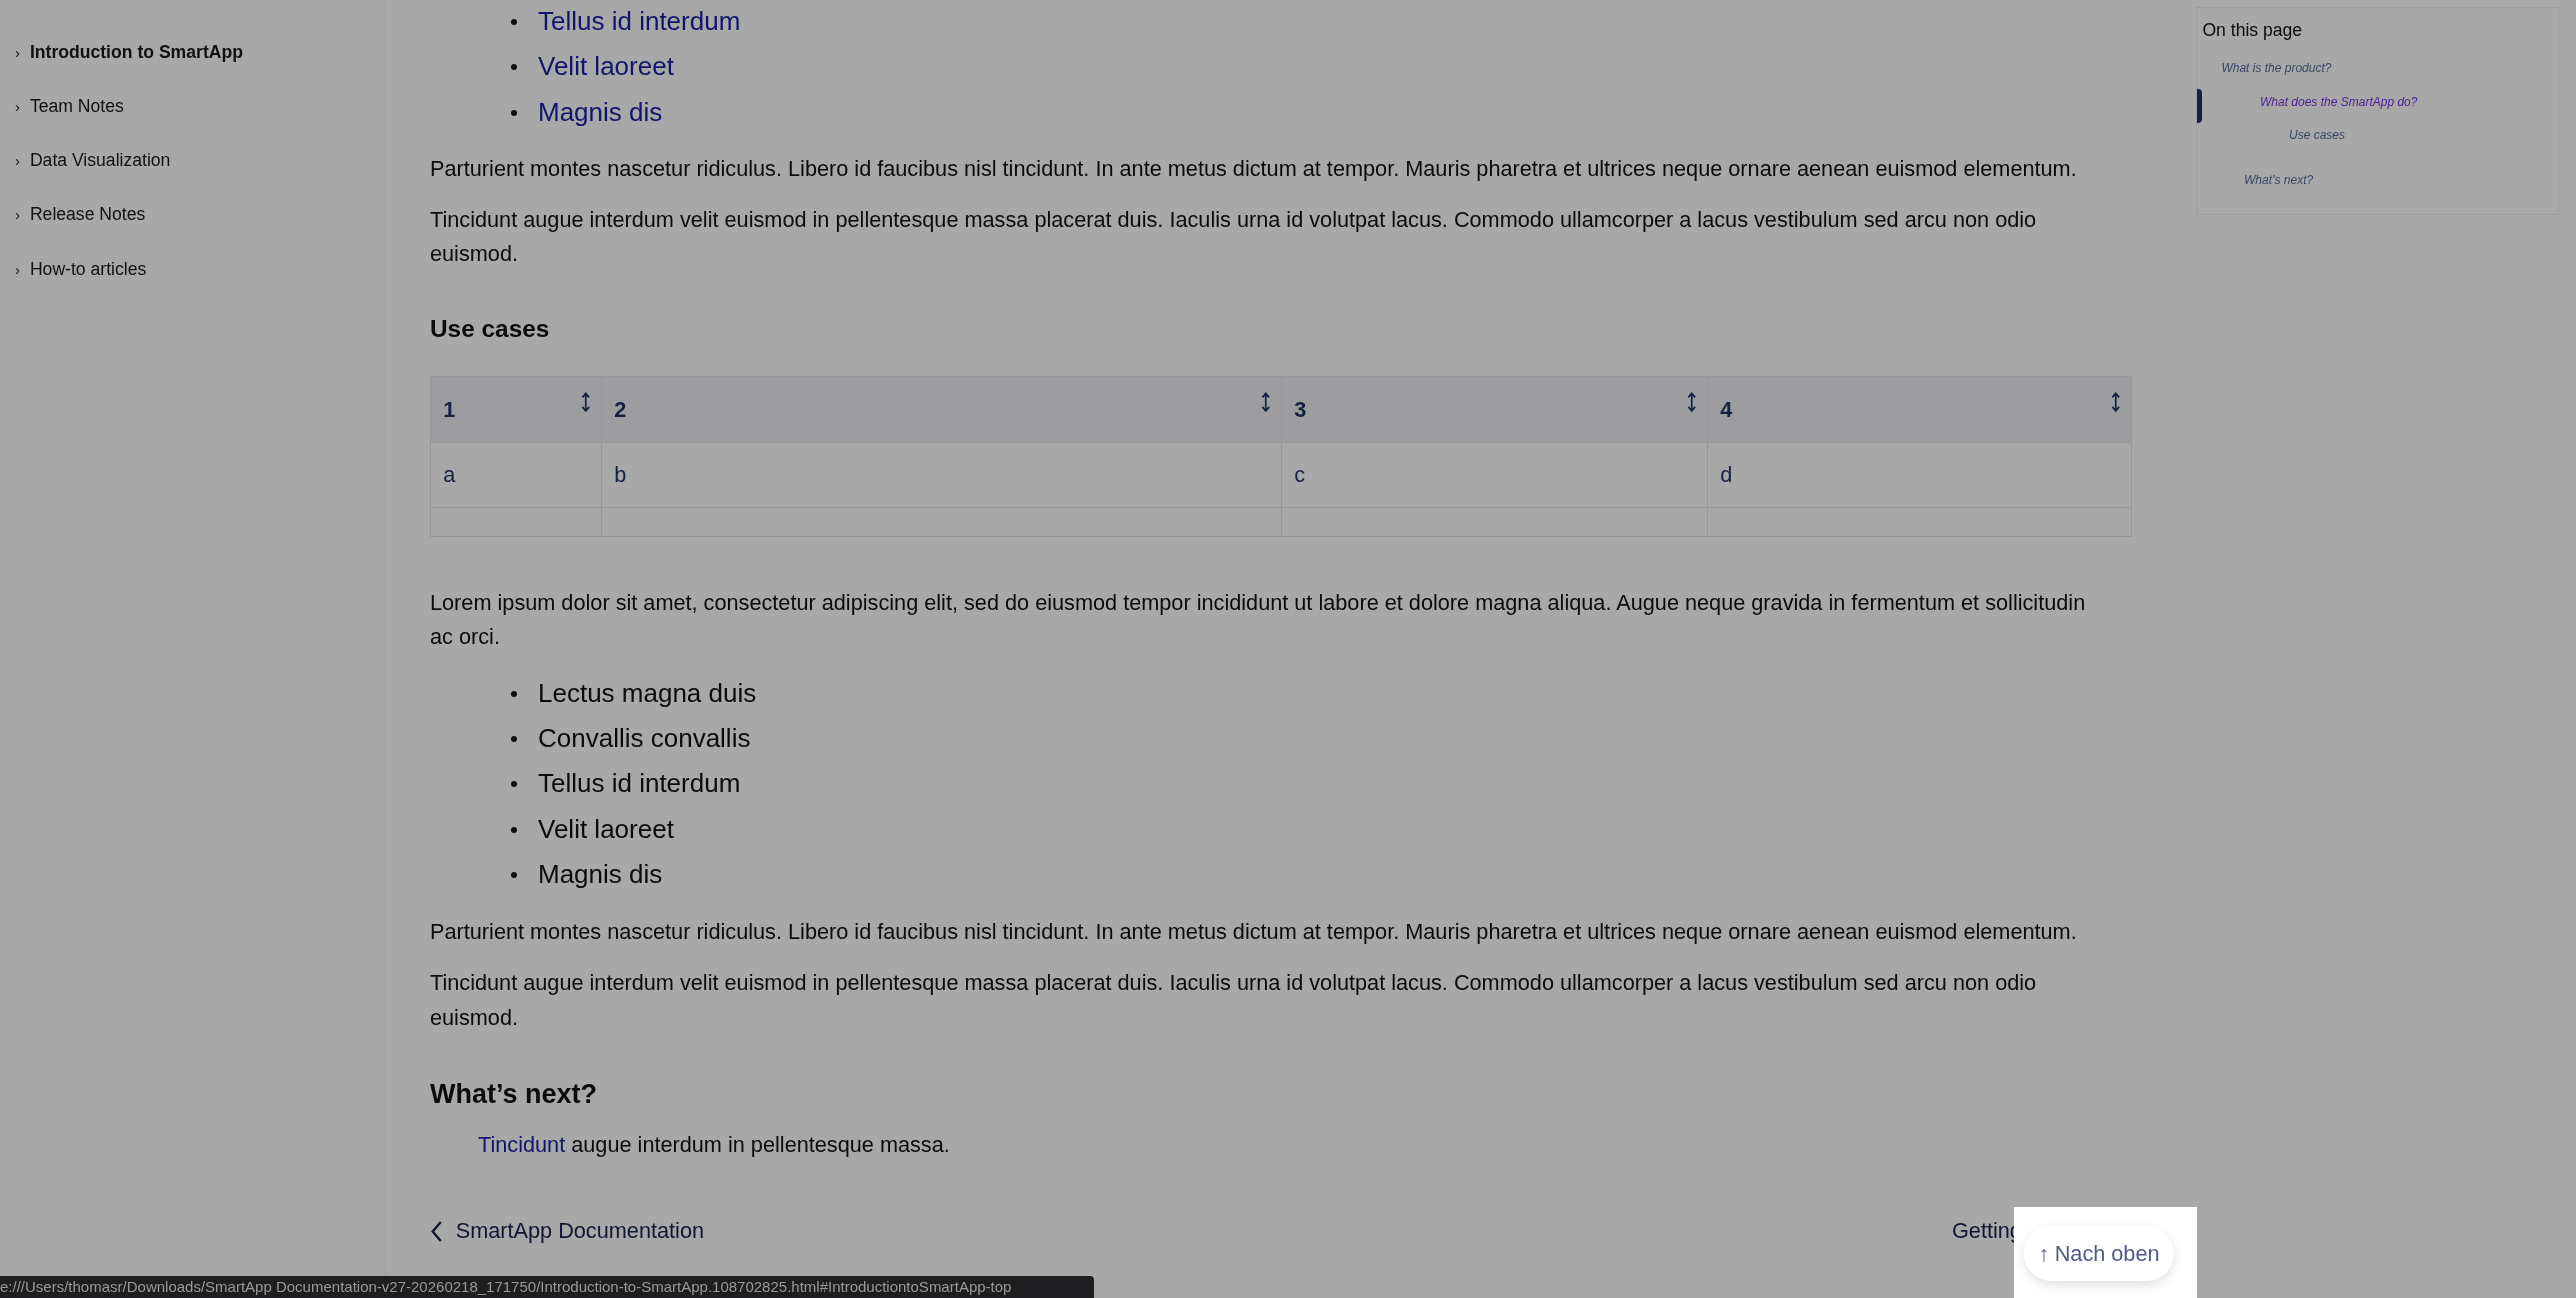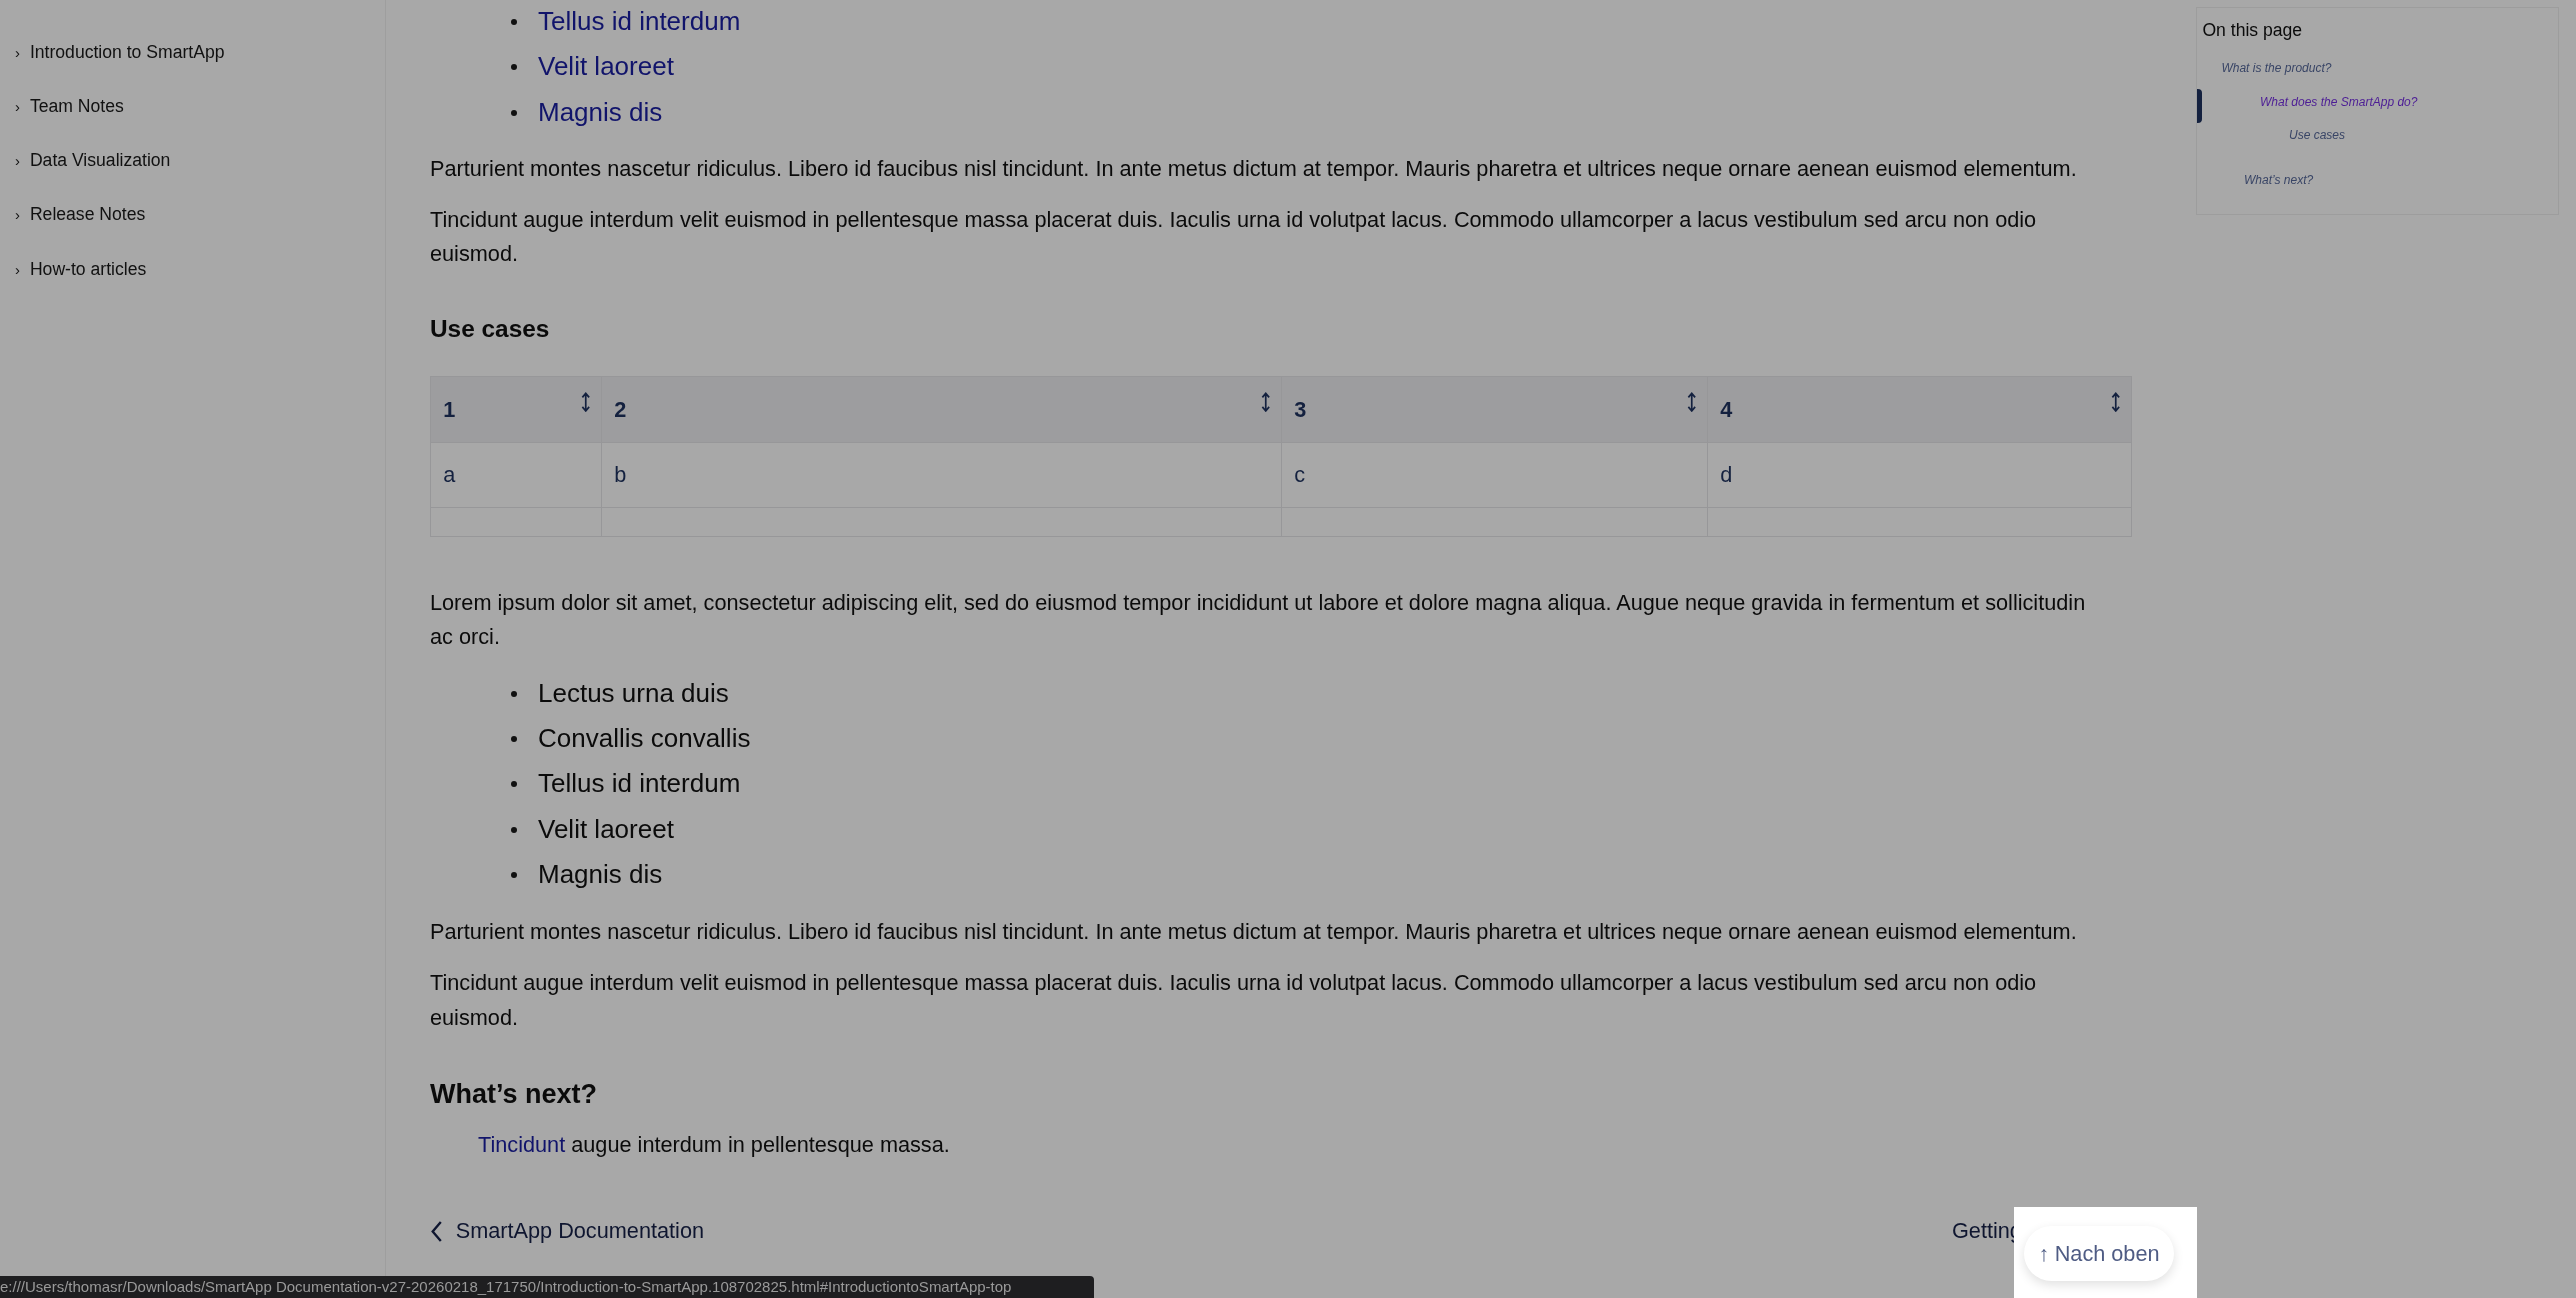--- a/index.html
+++ b/index.html
@@ -11,21 +11,21 @@
   }
   .sidebar {
     position:absolute; left:0; top:0; width:386px; height:1298px;
     border-right:1.4px solid #9e9e9e; box-sizing:border-box;
   }
   .side-item {
     position:absolute; left:15px; font-size:17.6px; color:#111;
     display:flex; align-items:center; cursor:pointer;
   }
   .side-item .chev { width:13.5px; font-size:15px; margin-right:1.4px; color:#111; }
-  .side-item.active .label { font-weight:normal; }
+  .side-item.active .label { font-weight:bold; }
 
   .main { position:absolute; left:430px; top:0; width:1700px; }
   .p { position:absolute; left:0; width:1700px; font-size:21.7px; line-height:35px; margin:0; }
   .bul { position:absolute; left:108px; font-size:26px; line-height:27px; }
   .bul::before {
     content:""; position:absolute; left:-27px; top:10.8px; width:6.1px; height:6.1px;
     border-radius:50%; background:#111;
   }
   .bul.link { color:#11146b; }
   .h3 { position:absolute; left:0; font-size:24.4px; font-weight:bold; color:#0b0b0b; }
@@ -104,21 +104,21 @@
 
   <p class="p" style="top:151px">Parturient montes nascetur ridiculus. Libero id faucibus nisl tincidunt. In ante metus dictum at tempor. Mauris pharetra et ultrices neque ornare aenean euismod elementum.</p>
   <p class="p" style="top:202px">Tincidunt augue interdum velit euismod in pellentesque massa placerat duis. Iaculis urna id volutpat lacus. Commodo ullamcorper a lacus vestibulum sed arcu non odio</p>
   <p class="p" style="top:236px">euismod.</p>
 
   <div class="h3" style="top:315px">Use cases</div>
 
   <p class="p" style="top:585px">Lorem ipsum dolor sit amet, consectetur adipiscing elit, sed do eiusmod tempor incididunt ut labore et dolore magna aliqua. Augue neque gravida in fermentum et sollicitudin</p>
   <p class="p" style="top:619px">ac orci.</p>
 
-  <div class="bul" style="top:680px">Lectus urna duis</div>
+  <div class="bul" style="top:680px">Lectus magna duis</div>
   <div class="bul" style="top:725px">Convallis convallis</div>
   <div class="bul" style="top:770px">Tellus id interdum</div>
   <div class="bul" style="top:816px">Velit laoreet</div>
   <div class="bul" style="top:861px">Magnis dis</div>
 
   <p class="p" style="top:914px">Parturient montes nascetur ridiculus. Libero id faucibus nisl tincidunt. In ante metus dictum at tempor. Mauris pharetra et ultrices neque ornare aenean euismod elementum.</p>
   <p class="p" style="top:965px">Tincidunt augue interdum velit euismod in pellentesque massa placerat duis. Iaculis urna id volutpat lacus. Commodo ullamcorper a lacus vestibulum sed arcu non odio</p>
   <p class="p" style="top:1000px">euismod.</p>
 
   <div class="h2" style="top:1079px">What’s next?</div>

